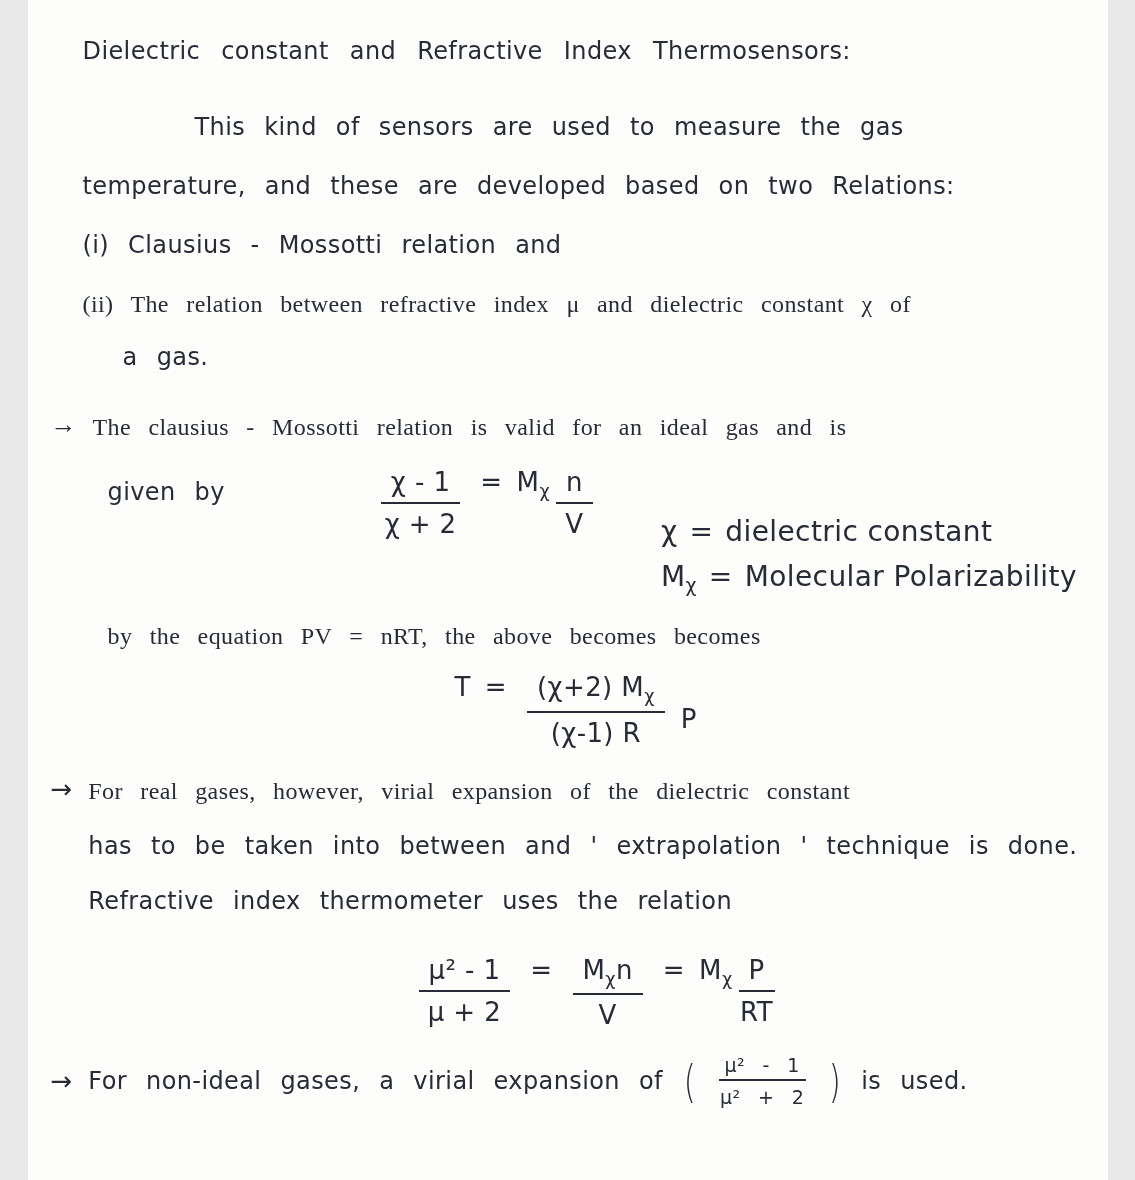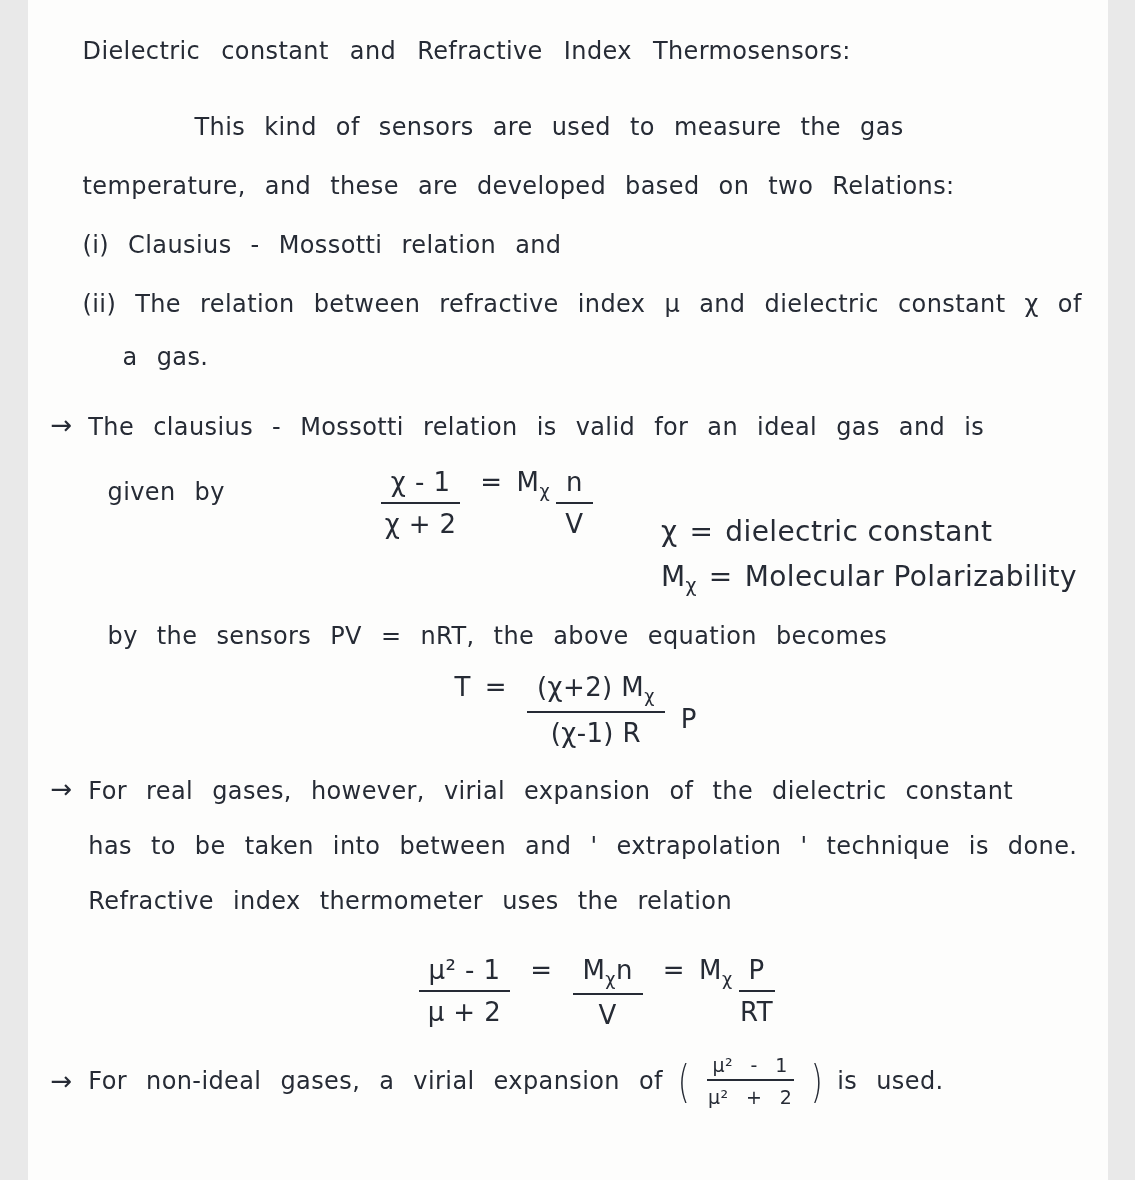--- a/index.html
+++ b/index.html
@@ -24,21 +24,21 @@
     line-height: 34px;
     word-spacing: 11px;
     letter-spacing: 0.4px;
     white-space: nowrap;
   }
   .title { margin-bottom: 42px; word-spacing: 13px; }
   .indent-lg { padding-left: 112px; }
   .indent-sm { padding-left: 40px; }
   .indent-xs { padding-left: 25px; }
   .mb-std { margin-bottom: 25px; }
-  .mb-tight { margin-bottom: 19px; }
+  .mb-tight { margin-bottom: 19px; font-family: Liberation Serif, serif; }
   .mb-wide { margin-bottom: 36px; }
 
   .bullet {
     display: flex;
     align-items: flex-start;
     margin-left: -32px;
     gap: 16px;
   }
   .bullet .arrow {
     flex: 0 0 auto;
@@ -91,21 +91,21 @@
   .eq2 { margin-left: 372px; margin-bottom: 26px; }
   .eq3 { margin-left: 330px; margin-bottom: 24px; }
 
   .nonideal {
     align-items: center;
     margin-top: 4px;
   }
   .nonideal .inline-frac { font-size: 19px; margin: 0 2px; }
   .nonideal .inline-frac .num { padding: 0 6px 3px; border-bottom: 2px solid #262b35; }
   .paren { font-size: 44px; font-weight: 300; transform: scaleX(0.7); display: inline-block; }
-  .nl-seg { display: inline-flex; align-items: center; gap: 12px; font-size: 24px; word-spacing: 11px; letter-spacing: 0.4px; white-space: nowrap; }
+  .nl-seg { display: inline-flex; align-items: center; gap: 18px; font-size: 24px; word-spacing: 11px; letter-spacing: 0.4px; white-space: nowrap; }
 </style>
 </head>
 <body>
 
 <div class="page">
 
   <div class="line title">Dielectric constant and Refractive Index Thermosensors:</div>
 
   <div class="line indent-lg mb-std">This kind of sensors are used to measure the gas</div>
   <div class="line mb-std">temperature, and these are developed based on two Relations:</div>
@@ -136,21 +136,21 @@
     <span class="defs">
       <span class="def-line" style="display:block">
         <span>χ</span><span class="d-eq">=</span><span>dielectric constant</span>
       </span>
       <span class="def-line" style="display:block">
         <span><span>M</span><sub class="s">χ</sub></span><span class="d-eq">=</span><span>Molecular Polarizability</span>
       </span>
     </span>
   </div>
 
-  <div class="line indent-xs mb-tight">by the sensors PV = nRT, the above equation becomes</div>
+  <div class="line indent-xs mb-tight">by the equation PV = nRT, the above becomes becomes</div>
 
   <div class="equation eq2">
     <span>T</span>
     <span class="eqsign">=</span>
     <span class="frac">
       <span class="num"><span>(χ+2) M</span><sub class="s">χ</sub></span>
       <span class="den">(χ-1) R</span>
     </span>
     <span class="trail">P</span>
   </div>

